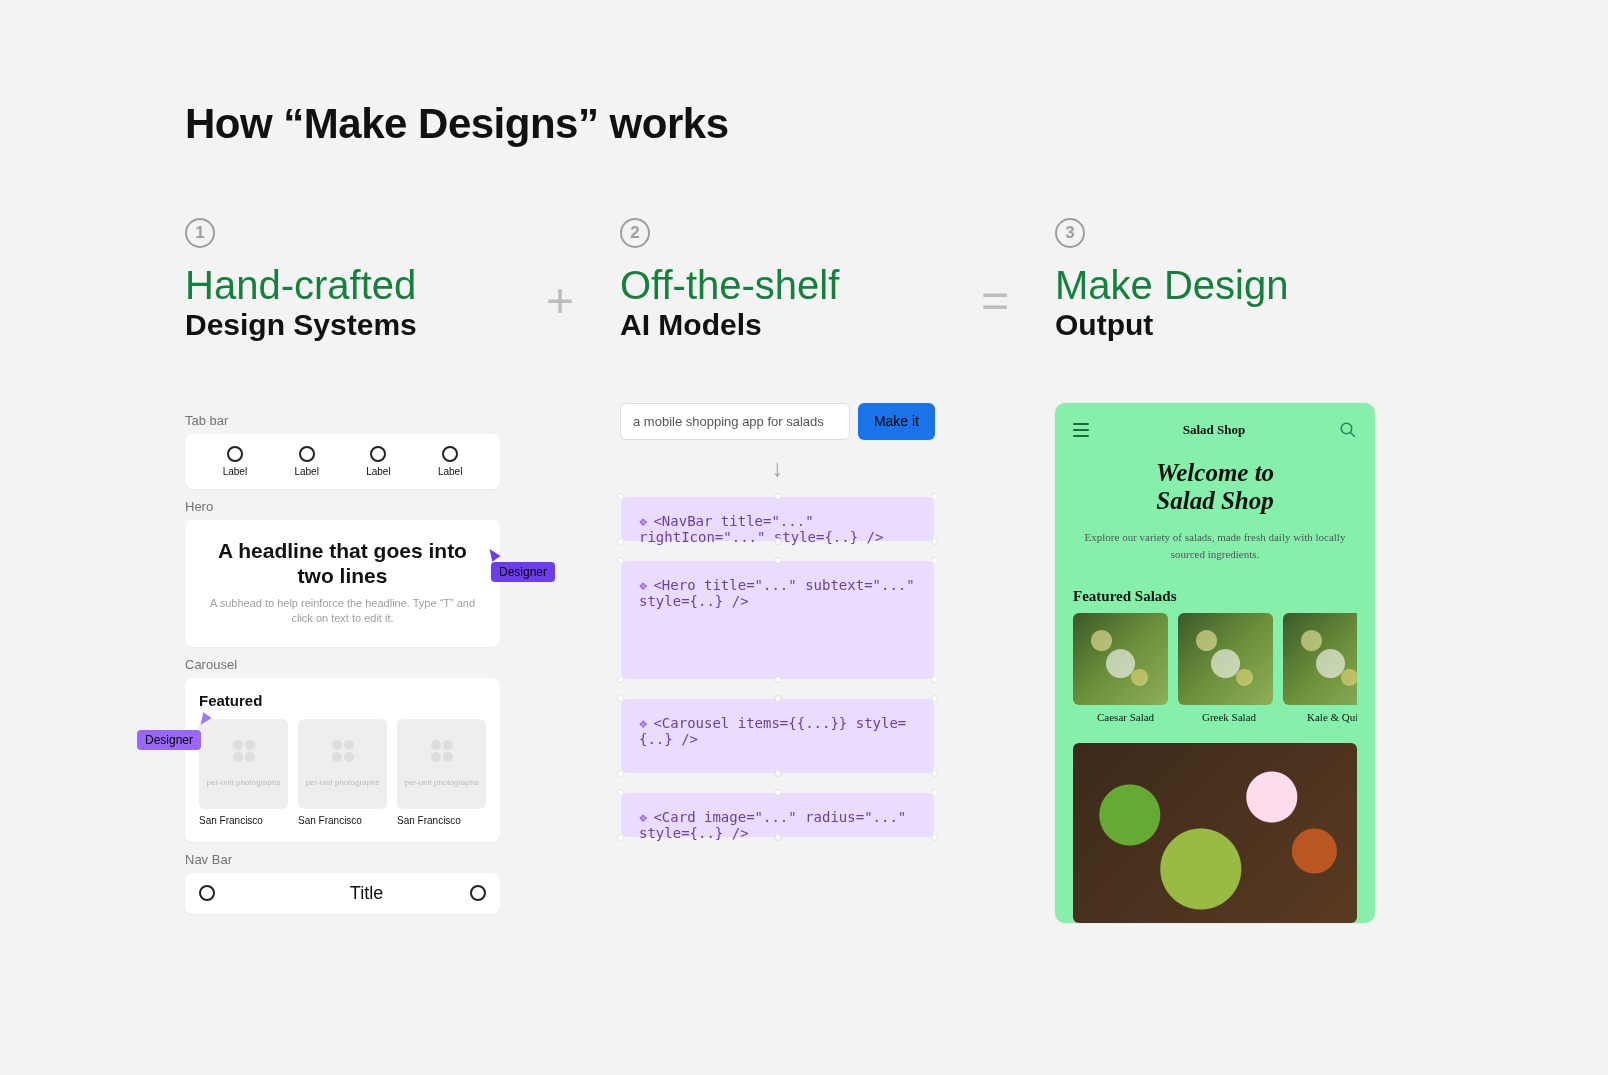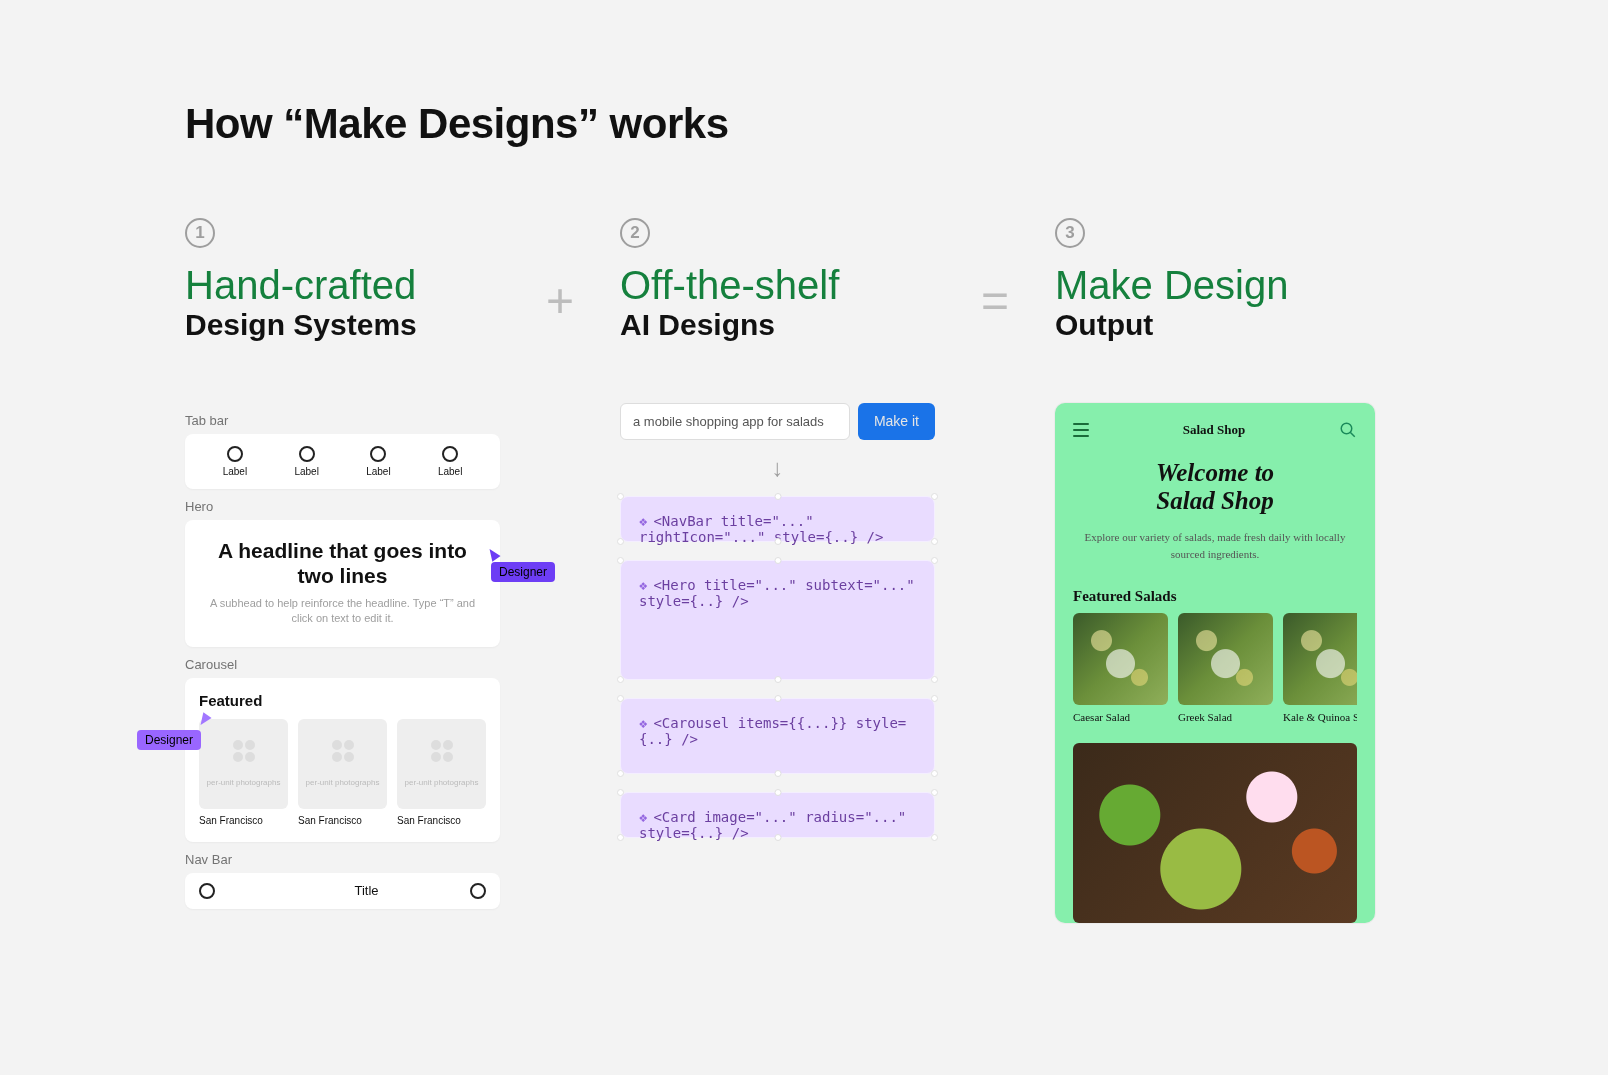--- a/index.html
+++ b/index.html
@@ -42,38 +42,38 @@
   .feat { font-size:15px; font-weight:600; margin-bottom:10px; }
   .thumbs { display:flex; gap:10px; }
   .thumb-wrap { flex:1; }
   .thumb { background:#eee; border-radius:6px; height:90px; display:flex; flex-direction:column; align-items:center; justify-content:center; gap:16px; }
   .thumb .dots4 { display:grid; grid-template-columns:1fr 1fr; gap:2px; }
   .thumb .dots4 span { width:10px; height:10px; background:#ddd; border-radius:50%; }
   .thumb .caption { font-size:8px; color:#bbb; }
   .thumb-label { font-size:10px; margin-top:6px; }
 
   .navbar-card { display:flex; align-items:center; justify-content:space-between; padding:10px 14px; }
-  .navbar-title { font-size:13px;margin-left:48px; }
+  .navbar-title { font-size:18px;margin-left:48px; }
 
   .cursor-badge {
     position:absolute; background:#6d3df5; color:#000000; font-size:12px; padding:3px 8px; border-radius:4px;
   }
   .cursor-arrow {
     position:absolute; width:0; height:0;
   }
   .cursor1 { top:42px; right:-55px; }
   .cursor1-arrow { top:28px; right:2px; border-left:5px solid transparent; border-right:5px solid transparent; border-bottom:12px solid #6d3df5; transform: rotate(-35deg); }
   .cursor2 { top:52px; left:-48px; }
   .cursor2-arrow { top:36px; left:14px; border-left:5px solid transparent; border-right:5px solid transparent; border-top:12px solid #a277ff; transform: rotate(35deg); }
   .cursor2-badge { background:#9966ff; }
 
   
   .prompt-row { display:flex; gap:8px; margin-bottom:14px; }
   .prompt-input { flex:1; background:#fff; border:1px solid #ddd; border-radius:6px; padding:10px 12px; font-size:13px; color:#555; }
-  .make-btn { background:#1a73e8; color:#e5e5e5; border:none; border-radius:6px; padding:0 16px; font-size:14px; font-weight:500; cursor:pointer; }
+  .make-btn { background:#1a73e8; color:#000000; border:none; border-radius:6px; padding:0 16px; font-size:14px; font-weight:500; cursor:pointer; }
   .down-arrow { text-align:center; color:#9e9e9e; font-size:24px; margin-bottom:14px; }
   .code-block {
     background:#e9dcff; border-radius:8px; padding:16px 18px; font-size:14px; color:#6b3fa0;
     font-family: ui-monospace, Menlo, monospace; position:relative; margin-bottom:18px;
     border:1px solid rgba(255,255,255,0.5);
   }
   .code-block .dot { position:absolute; width:7px; height:7px; background:#fff; border:1px solid #e0e0e0; border-radius:50%; }
   .d-tl{top:-4px;left:-4px}.d-tr{top:-4px;right:-4px}.d-bl{bottom:-4px;left:-4px}.d-br{bottom:-4px;right:-4px}
   .d-tm{top:-4px;left:50%;transform:translateX(-50%)}.d-bm{bottom:-4px;left:50%;transform:translateX(-50%)}
   .code-diamond { color:#9466e0; margin-right:6px; }
@@ -93,21 +93,21 @@
   .welcome { text-align:center; font-family: Georgia, serif; font-style: italic; font-weight:700; font-size:25px; line-height:1.15; margin-bottom:13px; }
   .welcome-sub { text-align:center; font-family: Georgia, serif; font-size:11px; color:#555; line-height:1.5; padding:0 10px; margin-bottom:26px; }
   .feat-salads { font-family: Georgia, serif; font-weight:700; font-size:15px; margin-bottom:8px; }
   .salad-row { display:flex; gap:10px; margin-bottom:20px; overflow:hidden; }
   .salad-item { flex:0 0 95px; }
   .salad-img { width:95px; height:92px; border-radius:6px; background:linear-gradient(135deg,#3a5a2a,#6b8f3a,#8faf5a); position:relative; overflow:hidden; }
   .salad-img::after { content:""; position:absolute; inset:0;
     background: radial-gradient(circle at 50% 55%, #fff 0 14px, transparent 15px),
                 radial-gradient(circle at 30% 30%, #e8d088 0 10px, transparent 11px),
                 radial-gradient(circle at 70% 70%, #c94 0 8px, transparent 9px); mix-blend-mode: screen; opacity:0.6; }
-  .salad-name { font-family: Georgia, serif; font-size:11px; margin-top:6px; white-space:nowrap; overflow:hidden; text-overflow:clip; }
+  .salad-name { font-family: Georgia, serif; font-size:11px; margin-top:6px; white-space:nowrap; overflow:hidden; text-overflow:clip;margin-left:24px; }
   .big-img { width:100%; height:180px; border-radius:6px;
     background: radial-gradient(circle at 20% 40%, #6a3 0 30px, transparent 31px),
                 radial-gradient(circle at 45% 70%, #9b4 0 40px, transparent 41px),
                 radial-gradient(circle at 70% 30%, #fde 0 25px, transparent 26px),
                 radial-gradient(circle at 85% 60%, #b52 0 22px, transparent 23px),
                 linear-gradient(135deg,#3b2a1a,#5a3a22); }
 </style>
 </head>
 <body>
 
@@ -202,21 +202,21 @@
       <span class="navbar-title">Title</span>
       <span class="circle"></span>
     </div>
   </div>
 
   <div class="op">+</div>
 
   <div class="col">
     <div class="step-num">2</div>
     <div class="step-h1">Off-the-shelf</div>
-    <div class="step-h2">AI Designs</div>
+    <div class="step-h2">AI Models</div>
     <div class="section-gap"></div>
 
     <div class="prompt-row">
       <div class="prompt-input">a mobile shopping app for salads</div>
       <button class="make-btn">Make it</button>
     </div>
     <div class="down-arrow">↓</div>
 
     <div class="code-block h1block">
       <span class="code-diamond">❖</span><span>&lt;NavBar title="..." rightIcon="..." style={..} /&gt;</span>

